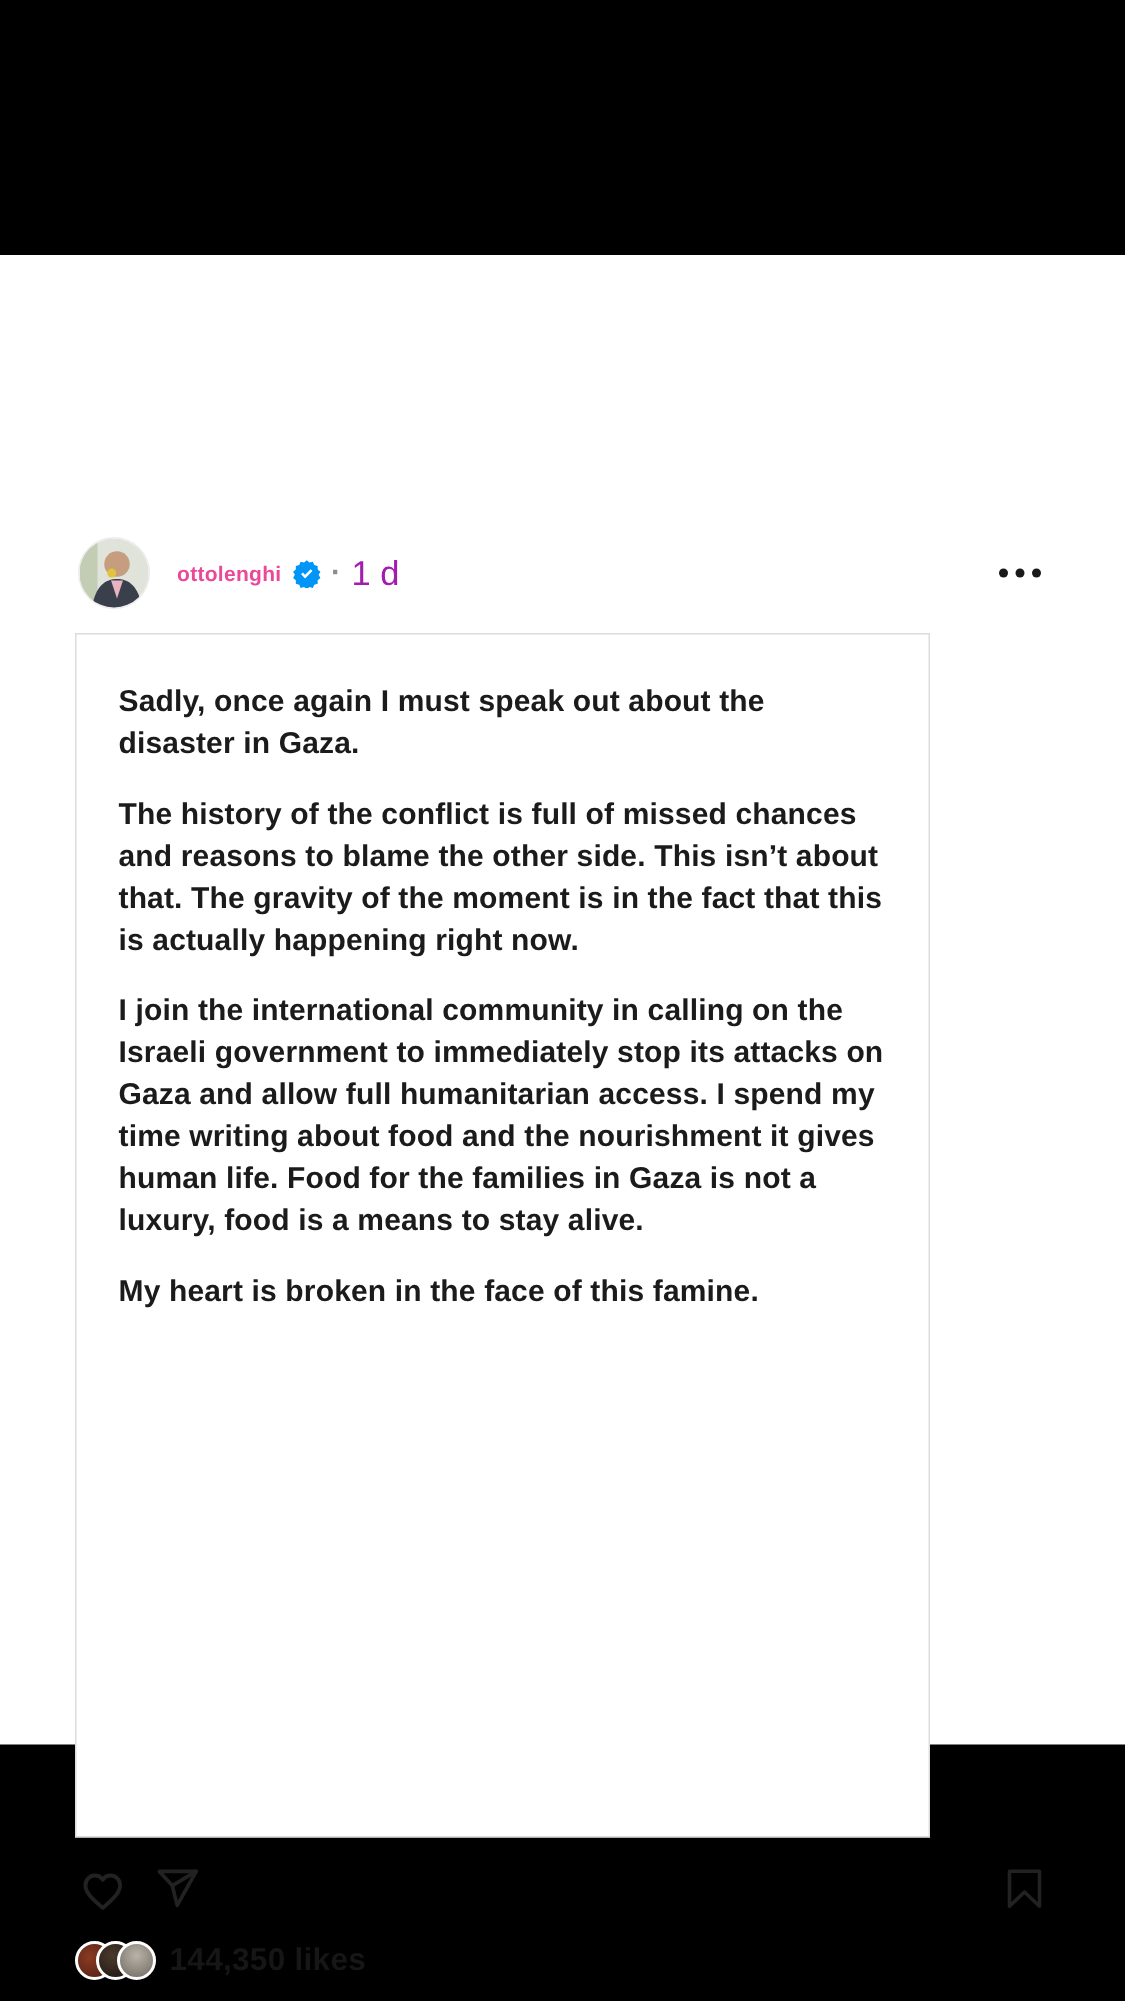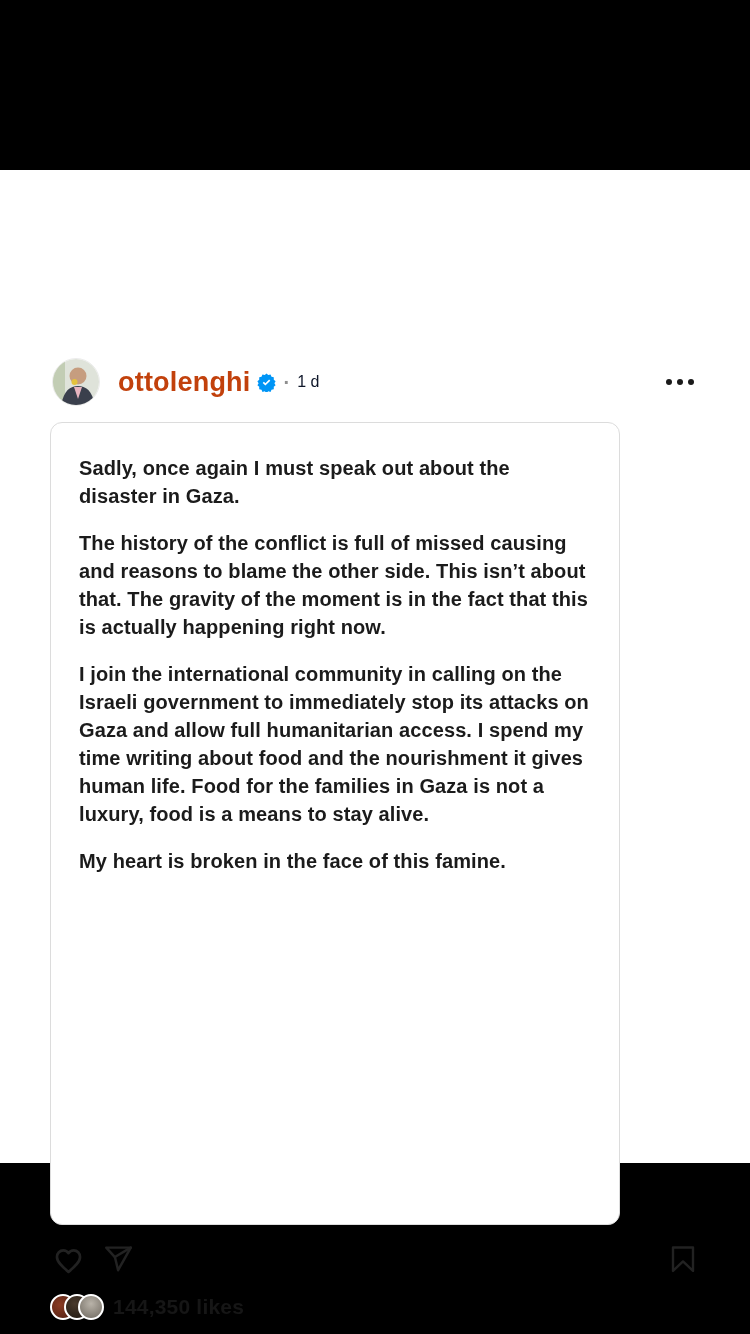--- a/index.html
+++ b/index.html
@@ -11,34 +11,34 @@
   .screen{position:absolute;left:0;top:170px;width:750px;height:993px;background:#fff;}
 
   
   .avatar{
     position:absolute;left:52px;top:188px;width:48px;height:48px;border-radius:50%;
     overflow:hidden;border:1px solid rgba(0,0,0,.08);box-sizing:border-box;cursor:pointer;
   }
   .header-row{
     position:absolute;left:118px;top:196px;height:32px;display:flex;align-items:center;gap:7px;
   }
-  .username{font-size:27px;font-weight:700;color:#c2410c;cursor:pointer;letter-spacing:.2px;}
+  .username{font-size:14px;font-weight:700;color:#ec4899;cursor:pointer;letter-spacing:.2px;}
   .badge{width:19px;height:19px;display:inline-block;}
   .dot-sep{font-size:20px;font-weight:700;color:#8e8e8e;}
-  .timestamp{font-size:16px;color:#0f172a;}
+  .timestamp{font-size:23px;color:#a21caf;}
   .more-options{
     position:absolute;left:660px;top:198px;width:40px;height:28px;
     display:flex;align-items:center;justify-content:center;gap:5px;cursor:pointer;
   }
   .more-options i{width:6px;height:6px;border-radius:50%;background:#1a1a1a;}
 
   
   .card{
     position:absolute;left:50px;top:252px;width:570px;height:803px;box-sizing:border-box;
-    background:#fff;border:1px solid #dcdcdc;border-radius:12px;
+    background:#fff;border:1px solid #dcdcdc;border-radius:0;
     padding:31px 28px 18px 28px;overflow:hidden;cursor:pointer;
   }
   .card p{
     margin:0 0 19px 0;font-size:20px;line-height:28px;font-weight:700;color:#1b1b1b;
     letter-spacing:.1px;
   }
   .card p:last-child{margin-bottom:0;}
 
   
   .action-row{position:absolute;left:0;top:1072px;width:750px;height:40px;}
@@ -91,21 +91,21 @@
     </div>
 
     <div class="more-options">
       <i></i>
         <i></i>
         <i></i>
     </div>
 
     <div class="card">
       <p>Sadly, once again I must speak out about the disaster in Gaza.</p>
-      <p>The history of the conflict is full of missed causing and reasons to blame the other side. This isn’t about that. The gravity of the moment is in the fact that this is actually happening right now.</p>
+      <p>The history of the conflict is full of missed chances and reasons to blame the other side. This isn’t about that. The gravity of the moment is in the fact that this is actually happening right now.</p>
       <p>I join the international community in calling on the Israeli government to immediately stop its attacks on Gaza and allow full humanitarian access. I spend my time writing about food and the nourishment it gives human life. Food for the families in Gaza is not a luxury, food is a means to stay alive.</p>
       <p>My heart is broken in the face of this famine.</p>
     </div>
 
     <div class="action-row">
       <span class="icon-btn like-btn">
         <svg viewBox="0 0 24 24" width="33" height="33" fill="none" stroke="#222" stroke-width="1.9" stroke-linejoin="round">
           <path d="M12 20.3C7.2 16.2 3.6 13 3.6 9.4c0-2.7 2.1-4.8 4.6-4.8 1.6 0 3 .8 3.8 2.1.8-1.3 2.2-2.1 3.8-2.1 2.5 0 4.6 2.1 4.6 4.8 0 3.6-3.6 6.8-8.4 10.9z"></path>
         </svg>
       </span>

